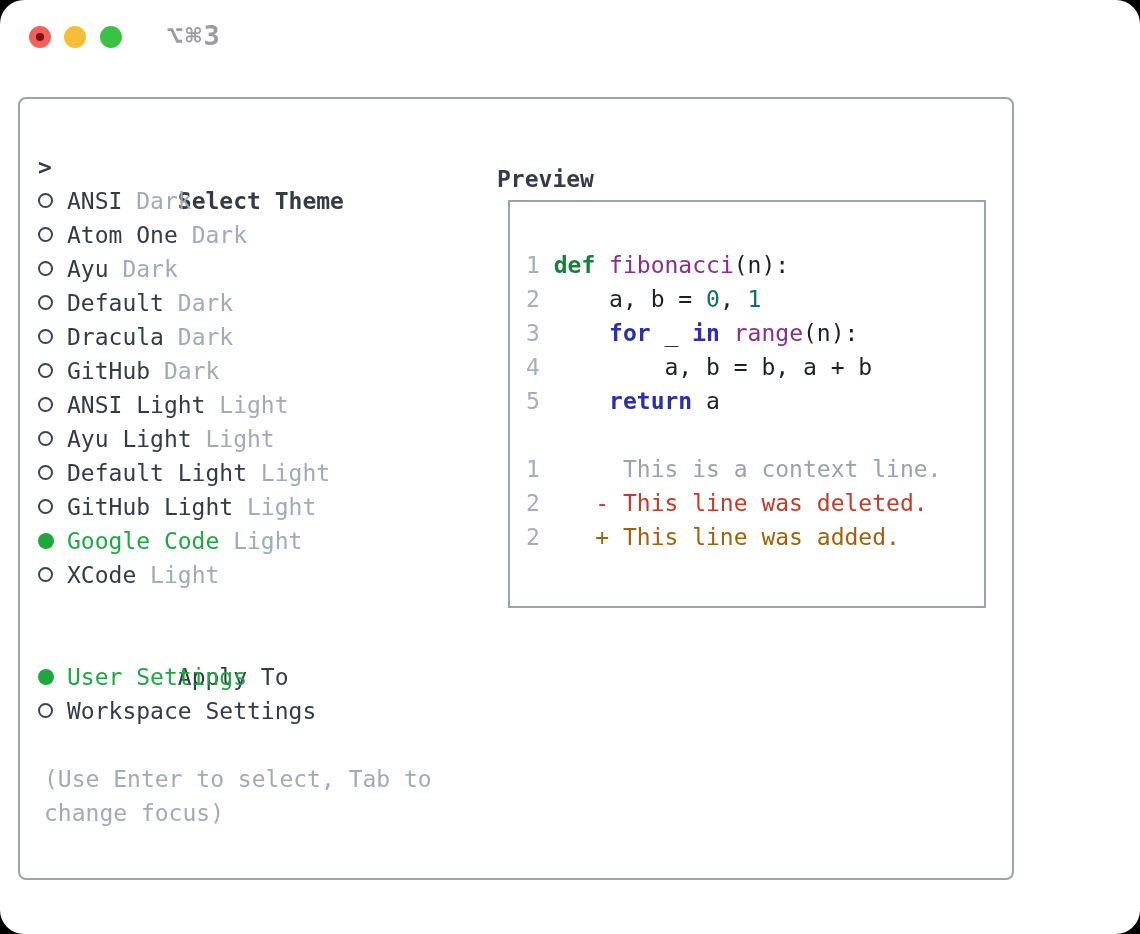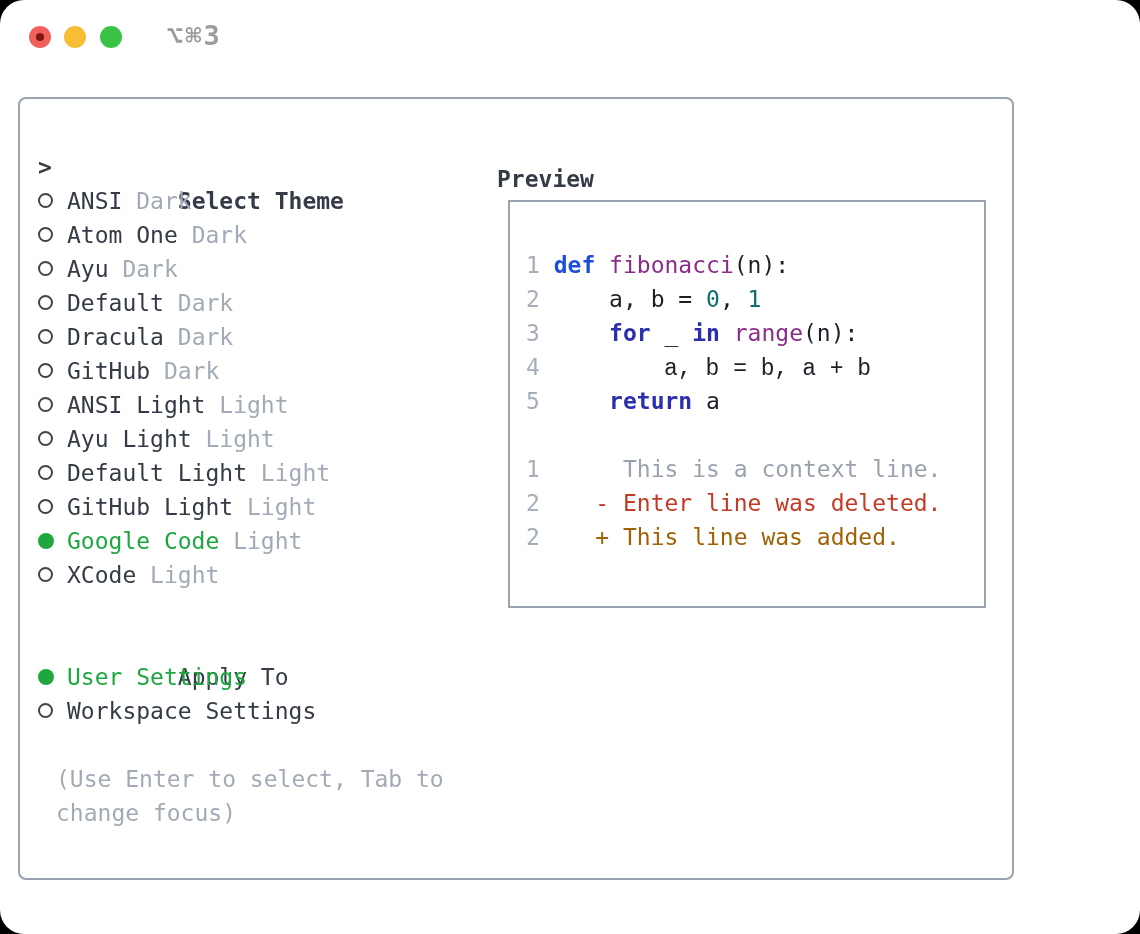--- a/index.html
+++ b/index.html
@@ -21,21 +21,21 @@
     letter-spacing:2px;color:#9b9ba0;
     font-family:"DejaVu Sans Mono","DejaVu Sans",monospace;
   }
   
   .panel{
     position:absolute;left:18px;top:97px;width:992px;height:779px;
     border:2px solid #9aa2ae;border-radius:8px;background:#fff;
   }
   .leftcol{position:absolute;left:0;top:51px;width:470px;font-size:23px;}
   .row{position:relative;height:34px;line-height:34px;padding-left:47px;white-space:pre;}
-  .row.hint{padding-left:8px;color:#a2aab6;margin-left:28px;}
+  .row.hint{padding-left:24px;color:#a2aab6;}
   .spacer{height:34px;}
   .title-row{font-weight:bold;}
   .caret{position:absolute;left:18px;top:0;font-weight:bold;}
   .ring{
     position:absolute;left:18px;top:9px;width:11px;height:11px;
     border:2.5px solid #3e444e;border-radius:50%;background:transparent;
   }
   .dotfill{
     position:absolute;left:18px;top:9px;width:16px;height:16px;
     border-radius:50%;background:#1ca83e;
@@ -104,26 +104,26 @@
       <div class="spacer"></div>
 
       <div class="row hint">(Use Enter to select, Tab to</div>
       <div class="row hint">change focus)</div>
     </div>
 
     <div class="preview-title">Preview</div>
 
     <div class="preview-box">
       <div class="code">
-          <div class="crow"><span style="color: rgb(166, 174, 186);">1 </span><span style="color: #1d4ed8; font-weight: bold; margin-top: 35px;">def</span><span style="color: rgb(27, 31, 38);"> </span><span style="color: rgb(138, 45, 138);">fibonacci</span><span style="color: rgb(27, 31, 38);">(n):</span></div>
+          <div class="crow"><span style="color: rgb(166, 174, 186);">1 </span><span style="color: #15803d; font-weight: bold; margin-top: 35px;">def</span><span style="color: rgb(27, 31, 38);"> </span><span style="color: rgb(138, 45, 138);">fibonacci</span><span style="color: rgb(27, 31, 38);">(n):</span></div>
           <div class="crow"><span style="color: rgb(166, 174, 186);">2 </span><span style="color: rgb(27, 31, 38); text-align: right;">    a, b = </span><span style="color: rgb(14, 109, 109);">0</span><span style="color: rgb(27, 31, 38);">, </span><span style="color: rgb(14, 109, 109);">1</span></div>
           <div class="crow"><span style="color: rgb(166, 174, 186);">3 </span><span style="color: rgb(27, 31, 38);">    </span><span style="color: rgb(42, 47, 174); font-weight: bold;">for</span><span style="color: rgb(27, 31, 38);"> _ </span><span style="color: rgb(42, 47, 174); font-weight: bold;">in</span><span style="color: rgb(27, 31, 38);"> </span><span style="color: rgb(138, 45, 138);">range</span><span style="color: rgb(27, 31, 38);">(n):</span></div>
-          <div class="crow"><span style="color: rgb(166, 174, 186);">4 </span><span style="color: rgb(27, 31, 38); font-family: Liberation Mono, monospace;">        a, b = b, a + b</span></div>
+          <div class="crow"><span style="color: rgb(166, 174, 186);">4 </span><span style="color: rgb(27, 31, 38);">        a, b = b, a + b</span></div>
           <div class="crow"><span style="color: rgb(166, 174, 186);">5 </span><span style="color: rgb(27, 31, 38);">    </span><span style="color: rgb(42, 47, 174); font-weight: bold;">return</span><span style="color: rgb(27, 31, 38);"> a</span></div>
           <div class="crow"></div>
           <div class="crow"><span style="color: rgb(166, 174, 186);">1 </span><span style="color: rgb(154, 162, 174); margin-top: 48px;">     This is a context line.</span></div>
-          <div class="crow"><span style="color: rgb(166, 174, 186);">2 </span><span style="color: rgb(196, 58, 36);">   - Enter line was deleted.</span></div>
+          <div class="crow"><span style="color: rgb(166, 174, 186);">2 </span><span style="color: rgb(196, 58, 36);">   - This line was deleted.</span></div>
           <div class="crow"><span style="color: rgb(166, 174, 186);">2 </span><span style="color: #a16207; margin-top: 17px;">   + This line was added.</span></div>
         </div>
     </div>
 
   </div>
 </div>
 
 </body></html>

